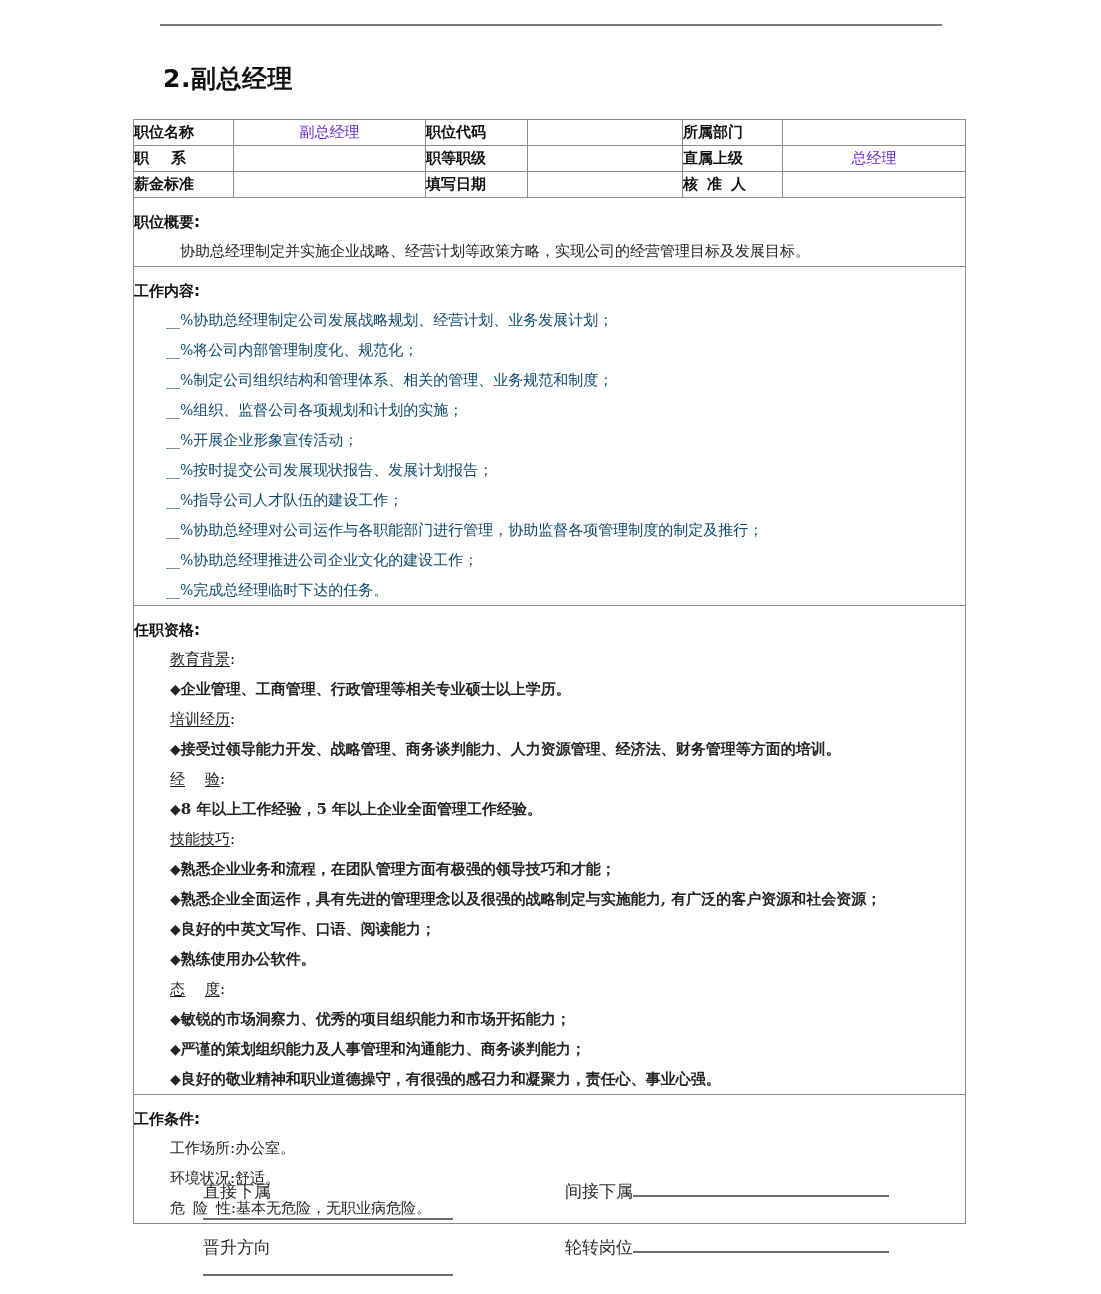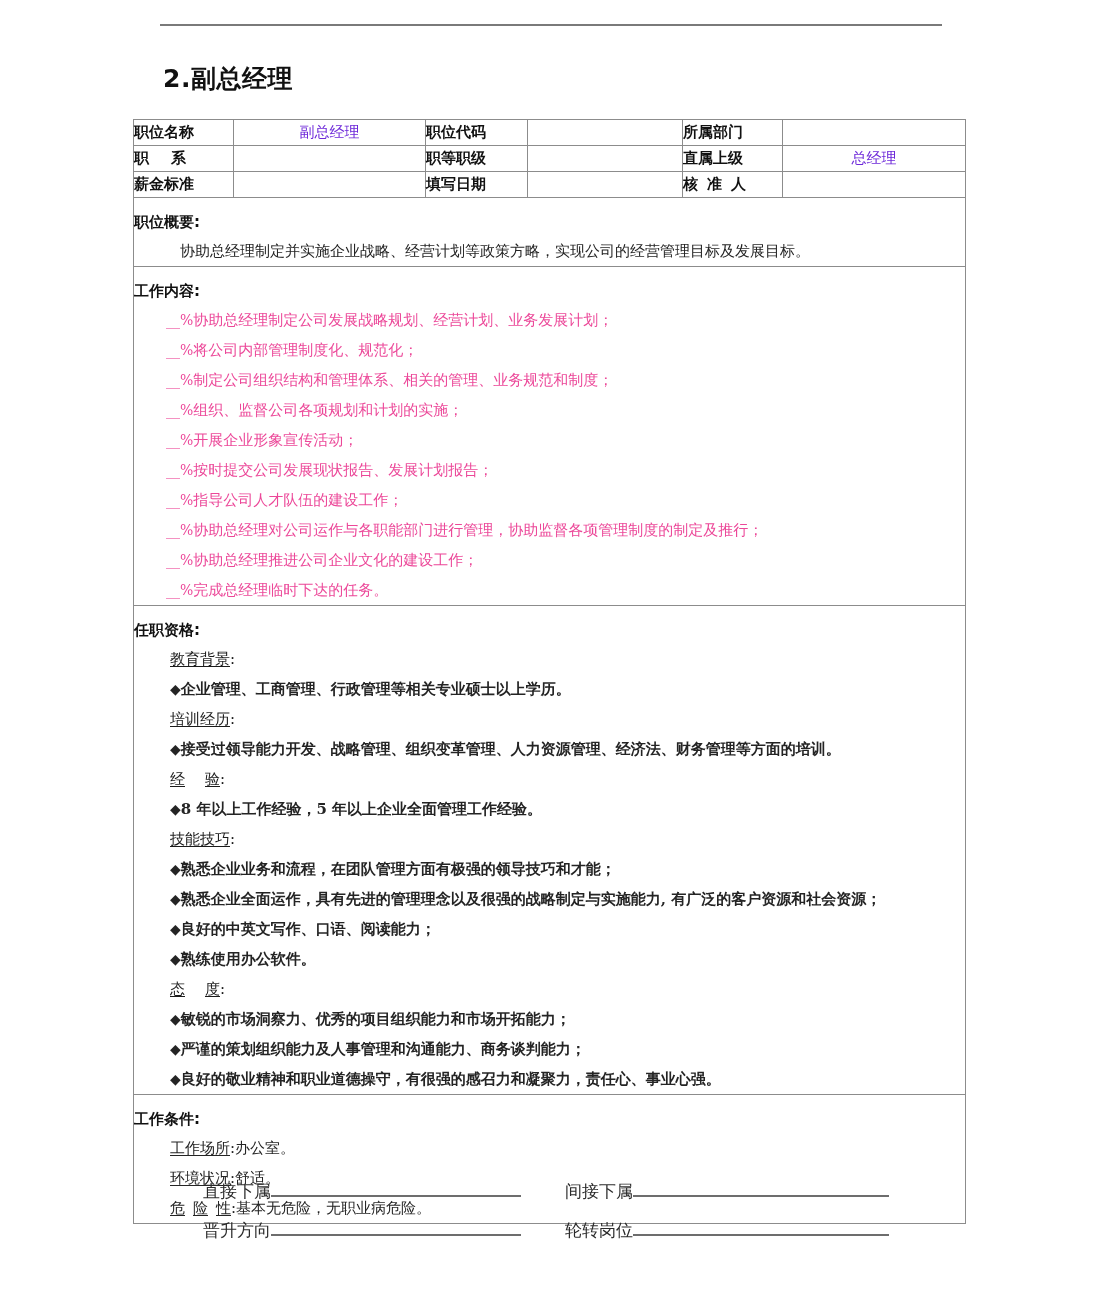--- a/index.html
+++ b/index.html
@@ -101,21 +101,21 @@
     line-height: 30px;
     margin: 0;
     padding-left: 46px;
     color: #242424;
   }
   .item {
     font-size: 15px;
     line-height: 30px;
     margin: 0;
     padding-left: 32px;
-    color: #ec4899;
+    color: #0c4a6e;
     white-space: nowrap;
   }
   .item .pct {
     font-size: 14px;
   }
   .sub-head {
     font-size: 15px;
     line-height: 30px;
     margin: 0;
     padding-left: 36px;
@@ -137,21 +137,20 @@
   }
   .bullet .dia { font-size: 14px; }
   .cond {
     font-size: 15px;
     line-height: 30px;
     margin: 0;
     padding-left: 36px;
     color: #242424;
   }
   .cond .u {
-    text-decoration: underline;
     text-underline-offset: 2px;
   }
   .cond .u .gap { display: inline-block; width: 8px; }
 
   
   .footer {
     position: absolute;
     left: 133px;
     top: 1180px;
     width: 832px;
@@ -160,21 +159,21 @@
     display: flex;
     margin-bottom: 16px;
     padding-left: 70px;
   }
   .fgroup {
     display: flex;
     align-items: baseline;
     font-size: 17px;
     color: #2b2b2b;
   }
-  .fgroup:first-child { width: 362px; }
+  .fgroup:first-child { width: 362px; flex-direction: column; }
   .flabel { white-space: nowrap; }
   .fline {
     display: inline-block;
     border-bottom: 2px solid #6d6d6d;
     height: 17px;
   }
   .fline.a { width: 250px; }
   .fline.b { width: 256px; }
 </style>
 </head>
@@ -246,21 +245,21 @@
         </td>
       </tr>
 
       <tr>
         <td class="section-cell" colspan="6">
           <div class="sec-head">任职资格:</div>
           <div id="qual-list">
               <div class="sub-head"><span class="u">教育背景</span><span>:</span></div>
               <div class="bullet"><span class="dia">◆</span><span>企业管理、工商管理、行政管理等相关专业硕士以上学历。</span></div>
               <div class="sub-head"><span class="u">培训经历</span><span>:</span></div>
-              <div class="bullet"><span class="dia">◆</span><span>接受过领导能力开发、战略管理、组织变革管理、人力资源管理、经济法、财务管理等方面的培训。</span></div>
+              <div class="bullet"><span class="dia">◆</span><span>接受过领导能力开发、战略管理、商务谈判能力、人力资源管理、经济法、财务管理等方面的培训。</span></div>
               <div class="sub-head"><span class="u"><span>经</span><span class="gap"></span><span>验</span></span><span>:</span></div>
               <div class="bullet"><span class="dia">◆</span><span>8 年以上工作经验，5 年以上企业全面管理工作经验。</span></div>
               <div class="sub-head"><span class="u">技能技巧</span><span>:</span></div>
               <div class="bullet"><span class="dia">◆</span><span>熟悉企业业务和流程，在团队管理方面有极强的领导技巧和才能；</span></div>
               <div class="bullet"><span class="dia">◆</span><span>熟悉企业全面运作，具有先进的管理理念以及很强的战略制定与实施能力, 有广泛的客户资源和社会资源；</span></div>
               <div class="bullet"><span class="dia">◆</span><span>良好的中英文写作、口语、阅读能力；</span></div>
               <div class="bullet"><span class="dia">◆</span><span>熟练使用办公软件。</span></div>
               <div class="sub-head"><span class="u"><span>态</span><span class="gap"></span><span>度</span></span><span>:</span></div>
               <div class="bullet"><span class="dia">◆</span><span>敏锐的市场洞察力、优秀的项目组织能力和市场开拓能力；</span></div>
               <div class="bullet"><span class="dia">◆</span><span>严谨的策划组织能力及人事管理和沟通能力、商务谈判能力；</span></div>

